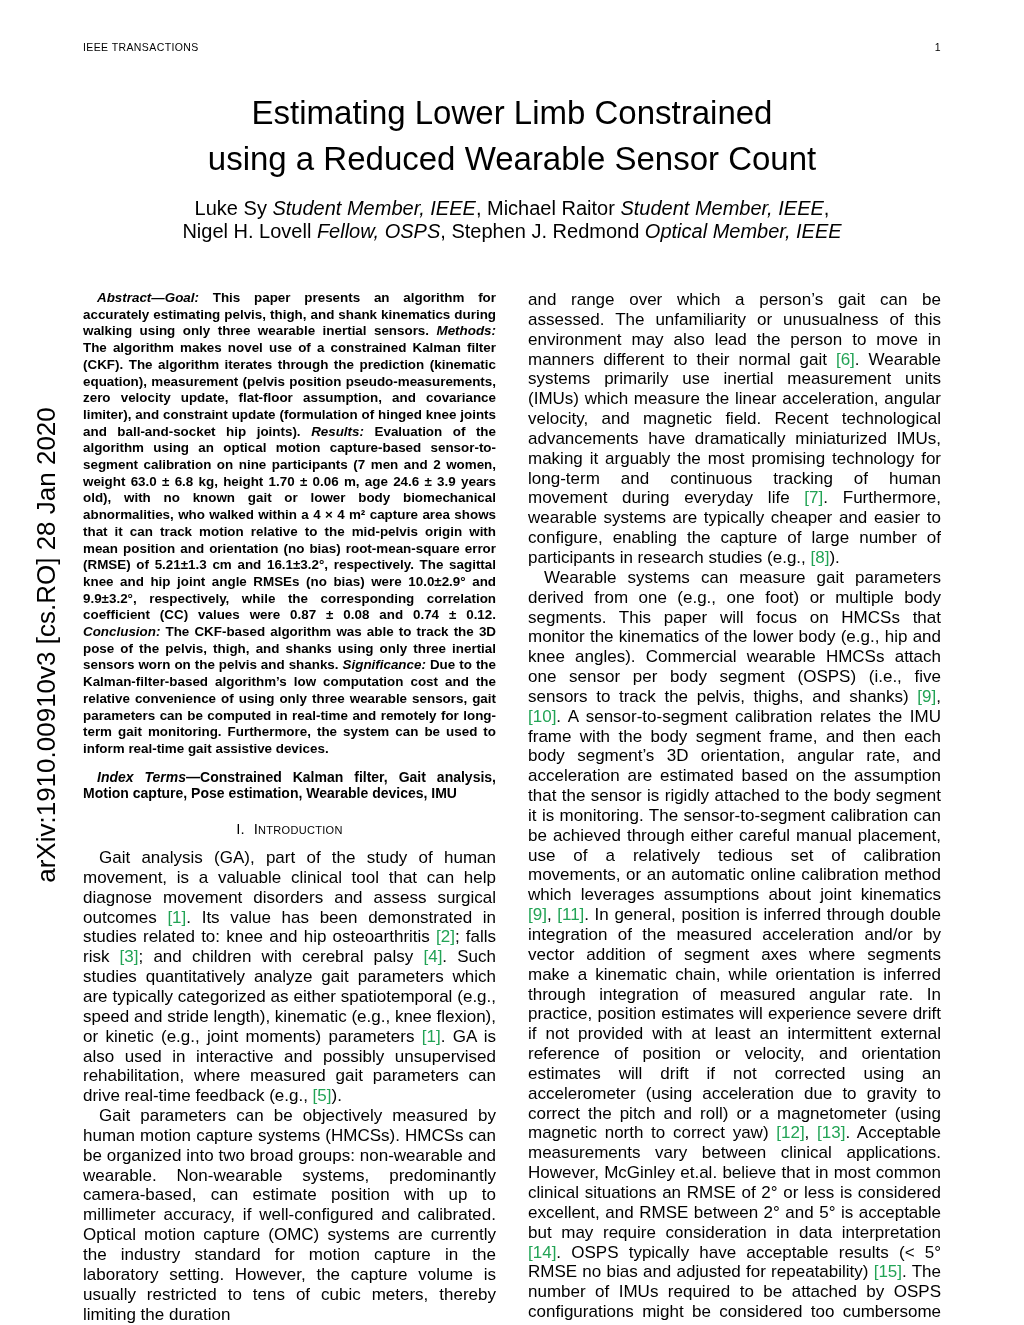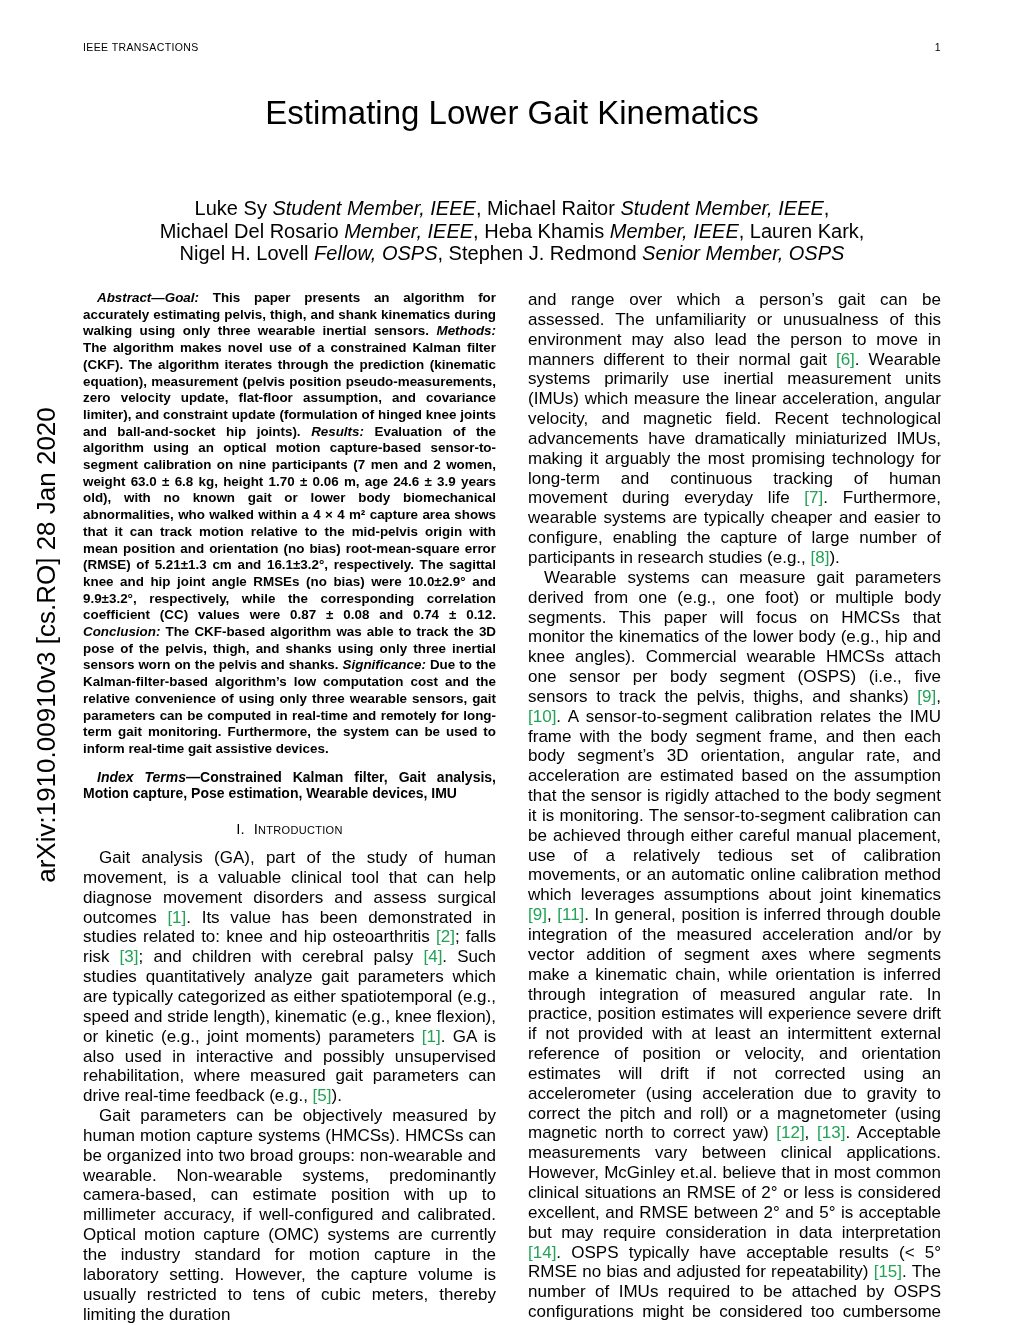--- a/index.html
+++ b/index.html
@@ -91,27 +91,27 @@
 <div class="page">
 
   <div class="running-header">
     <span>IEEE TRANSACTIONS</span>
     <span>1</span>
   </div>
 
   <div class="arxiv-sidebar">arXiv:1910.00910v3  [cs.RO]  28 Jan 2020</div>
 
   <h1 class="paper-title">
-    <span>Estimating Lower Gait Kinematics</span><br>
+    <span>Estimating Lower Limb Constrained</span><br>
+    <span>using a Reduced Wearable Sensor Count</span>
   </h1>
 
   <div class="author-block">
     <div>Luke Sy <i>Student Member, IEEE</i>, Michael Raitor <i>Student Member, IEEE</i>,</div>
-    <div>Michael Del Rosario <i>Member, IEEE</i>, Heba Khamis <i>Member, IEEE</i>, Lauren Kark,</div>
-    <div>Nigel H. Lovell <i>Fellow, OSPS</i>, Stephen J. Redmond <i>Senior Member, OSPS</i></div>
+    <div>Nigel H. Lovell <i>Fellow, OSPS</i>, Stephen J. Redmond <i>Optical Member, IEEE</i></div>
   </div>
 
   <div class="columns">
 
     <div class="col">
       <p class="abstract-par"><i>Abstract—Goal:</i> This paper presents an algorithm for accurately estimating pelvis, thigh, and shank kinematics during walking using only three wearable inertial sensors. <i>Methods:</i> The algorithm makes novel use of a constrained Kalman filter (CKF). The algorithm iterates through the prediction (kinematic equation), measurement (pelvis position pseudo-measurements, zero velocity update, flat-floor assumption, and covariance limiter), and constraint update (formulation of hinged knee joints and ball-and-socket hip joints). <i>Results:</i> Evaluation of the algorithm using an optical motion capture-based sensor-to-segment calibration on nine participants (7 men and 2 women, weight 63.0 ± 6.8 kg, height 1.70 ± 0.06 m, age 24.6 ± 3.9 years old), with no known gait or lower body biomechanical abnormalities, who walked within a 4 × 4 m² capture area shows that it can track motion relative to the mid-pelvis origin with mean position and orientation (no bias) root-mean-square error (RMSE) of 5.21±1.3 cm and 16.1±3.2°, respectively. The sagittal knee and hip joint angle RMSEs (no bias) were 10.0±2.9° and 9.9±3.2°, respectively, while the corresponding correlation coefficient (CC) values were 0.87 ± 0.08 and 0.74 ± 0.12. <i>Conclusion:</i> The CKF-based algorithm was able to track the 3D pose of the pelvis, thigh, and shanks using only three inertial sensors worn on the pelvis and shanks. <i>Significance:</i> Due to the Kalman-filter-based algorithm’s low computation cost and the relative convenience of using only three wearable sensors, gait parameters can be computed in real-time and remotely for long-term gait monitoring. Furthermore, the system can be used to inform real-time gait assistive devices.</p>
       <p class="index-terms-par"><i>Index Terms</i>—Constrained Kalman filter, Gait analysis, Motion capture, Pose estimation, Wearable devices, IMU</p>
       <h2 class="section-heading">
         <span class="sec-num">I.</span><span class="sec-title">Introduction</span>
       </h2>

